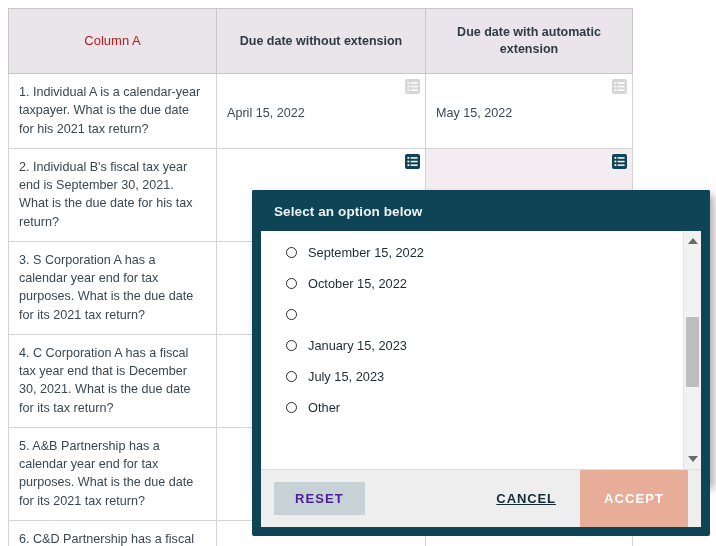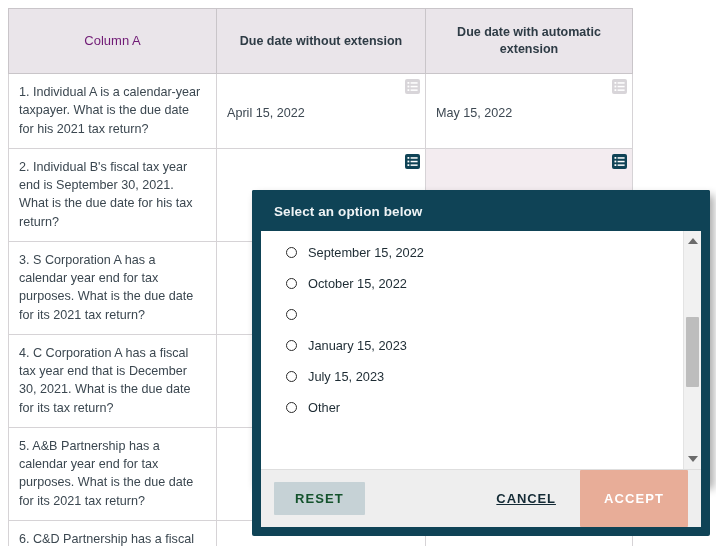--- a/index.html
+++ b/index.html
@@ -39,21 +39,21 @@
     font-size: 12.5px;
     font-weight: bold;
     line-height: 1.35;
     padding: 14px 10px;
     text-align: center;
     vertical-align: middle;
     height: 36px;
   }
   table.qa-table th.col-a {
     font-weight: normal;
-    color: #701a75;
+    color: #b91c1c;
     font-size: 13px;
   }
 
   table.qa-table td {
     border: 1px solid #d6d3d6;
     vertical-align: top;
     padding: 9px 10px 10px 10px;
     font-size: 12.6px;
     line-height: 1.45;
     color: #3d4852;
@@ -203,21 +203,21 @@
   .btn {
     border: none;
     font-family: "Liberation Sans", sans-serif;
     font-size: 13px;
     font-weight: bold;
     letter-spacing: 1.1px;
     cursor: pointer;
   }
   .btn-reset {
     background: #c6d2d6;
-    color: #14532d;
+    color: #4c1d95;
     padding: 9px 21px;
     border-radius: 1px;
     text-align: right;
   }
   .footer-spacer { flex: 1; }
   .btn-cancel {
     background: transparent;
     color: #142b36;
     text-decoration: underline;
     padding: 9px 8px;

